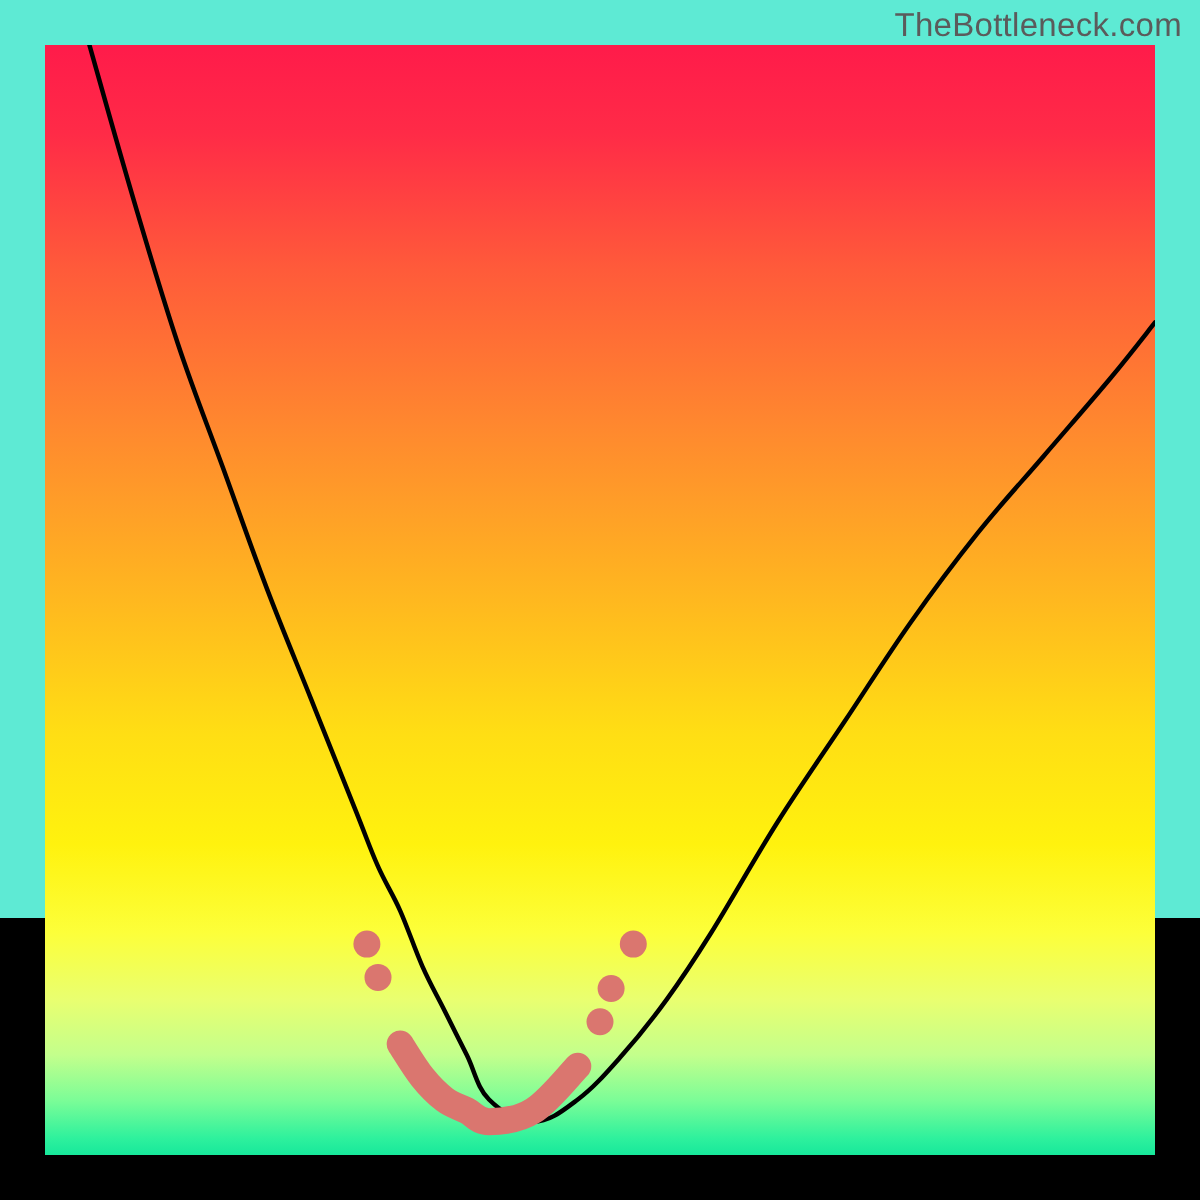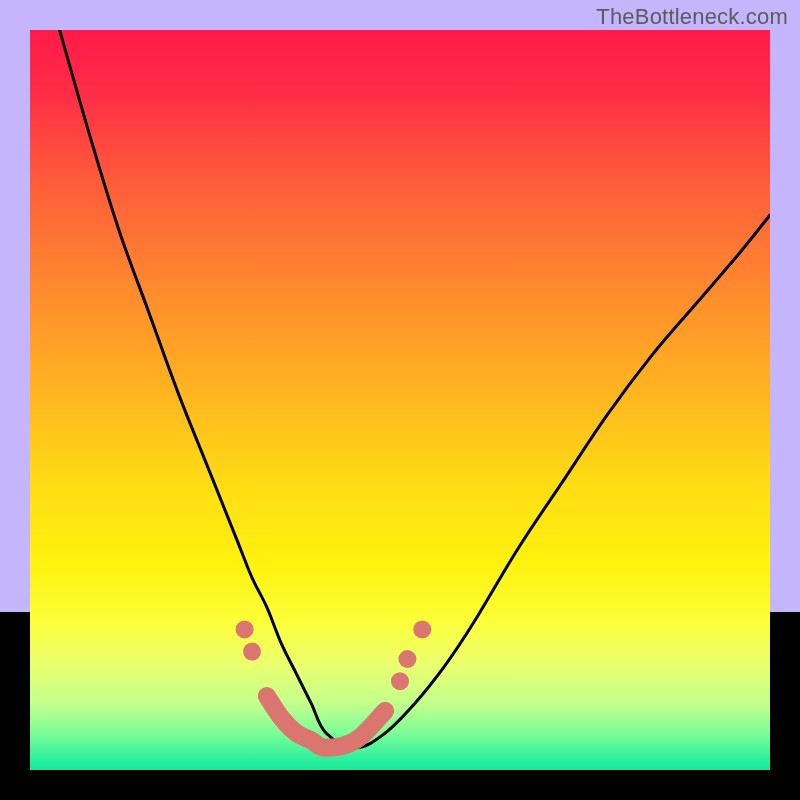--- a/index.html
+++ b/index.html
@@ -9,21 +9,21 @@
     height: 800px;
     background: #000;
     overflow: hidden;
   }
   .frame {
     position: absolute;
     left: 0;
     top: 0;
     width: 800px;
     height: 612px;
-    background: #c4b5fd;
+    background: #5eead4;
   }
   .plot {
     position: absolute;
     left: 30px;
     top: 30px;
     width: 740px;
     height: 740px;
     overflow: hidden;
   }
   .gradient {

